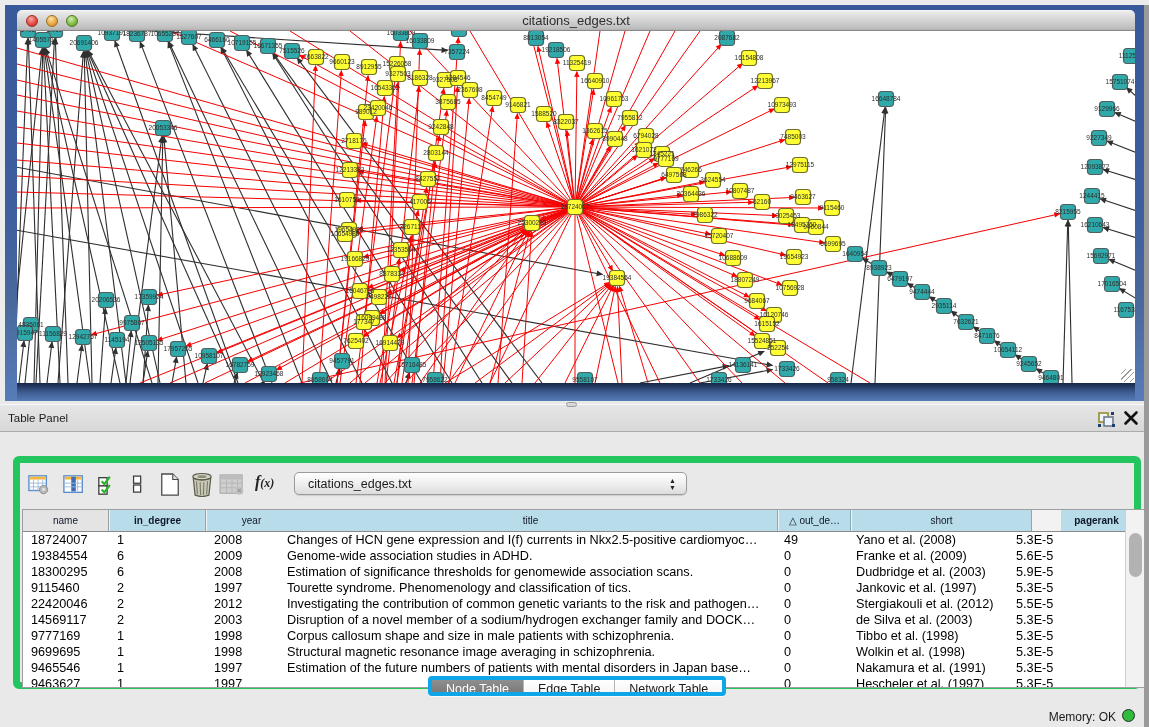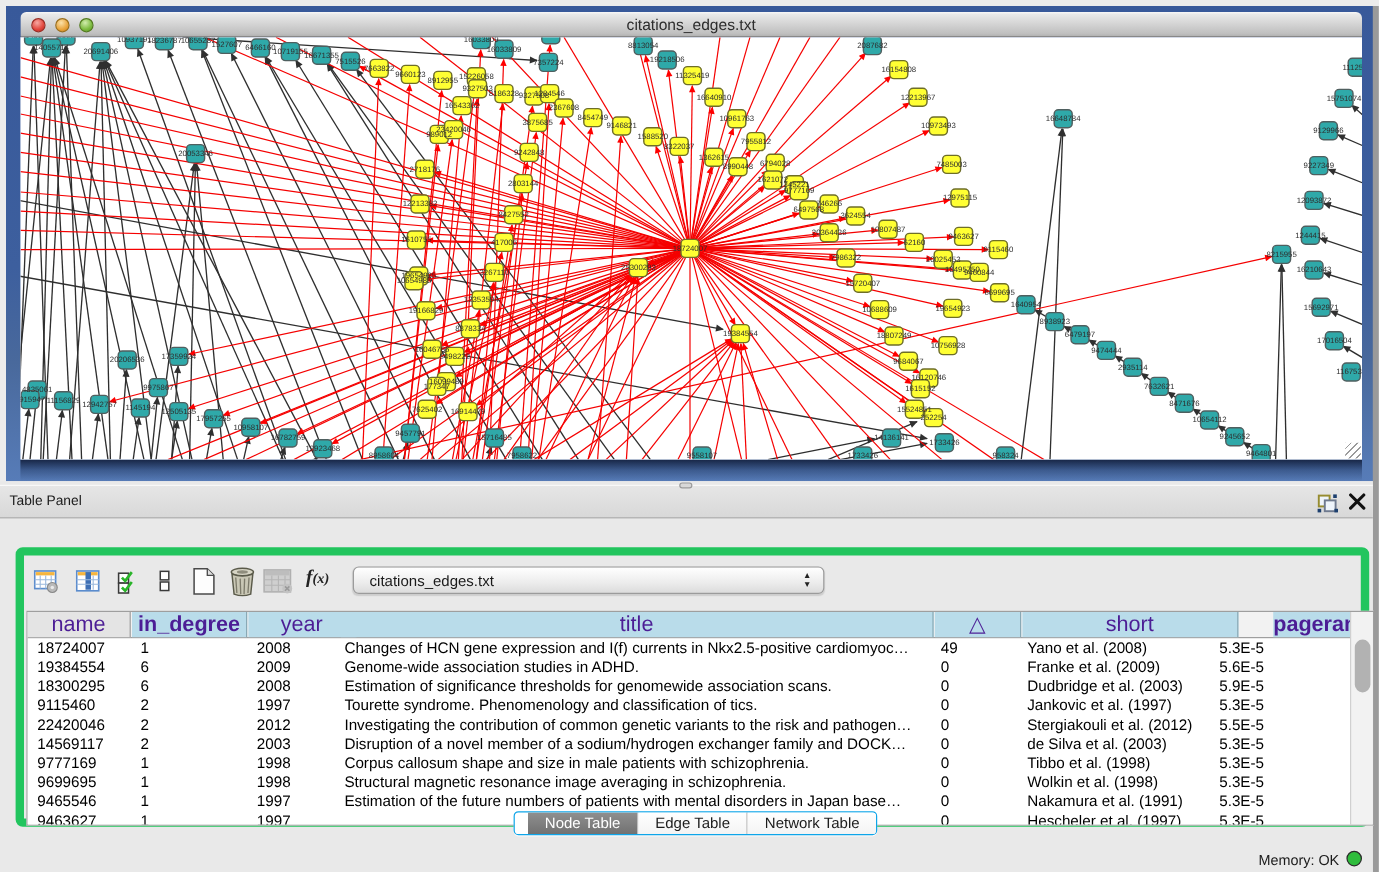--- a/index.html
+++ b/index.html
@@ -31,41 +31,41 @@
 #toolbar{position:absolute;left:0px;top:8px;height:28px;width:1124px;}
 #combo{position:absolute;left:274px;top:1px;width:393px;height:23px;border:1px solid #9b9b9b;
   border-radius:5px;background:linear-gradient(180deg,#ffffff,#ececec 60%,#dcdcdc);
   box-shadow:0 1px 1px rgba(0,0,0,0.12);}
 #combo .txt{position:absolute;left:13px;top:4px;font-size:12.5px;color:#1a1a1a;}
 #combo .arr{position:absolute;right:10px;top:4px;font-size:7px;color:#222;line-height:7px;}
 #tblwrap{position:absolute;left:2px;top:46px;width:1123px;height:179px;background:#fff;
   border:1px solid #9e9e9e;overflow:hidden;}
 #thead{position:absolute;left:0;top:0;width:1102px;height:21px;background:#f2f2f2;border-bottom:1px solid #8a8a8a;box-sizing:content-box;}
 #thead .h{position:absolute;top:0;height:21px;background:#b9dcea;border-right:1px solid #89a9b5;
-  font-size:18px;color:#4c1d95;text-align:center;line-height:21px;}
+  font-size:10px;color:#0f172a;text-align:center;line-height:21px;}
 #thead .h0{background:#e4e4e4;border-right:1px solid #9e9e9e;}
 #tbody{position:absolute;left:0;top:22px;width:1102px;height:160px;background:#fff;}
 .tr{position:relative;width:1102px;height:16px;}
 .c{position:absolute;top:0;height:16px;font-size:12.7px;color:#000;line-height:16px;
   white-space:nowrap;overflow:hidden;}
 .c0{left:8px;width:78px;}
 .c1{left:94px;width:88px;}
 .c2{left:191px;width:68px;}
 .c3{left:264px;width:490px;}
 .c4{left:761px;width:66px;}
 .c5{left:833px;width:155px;}
 .c6{left:993px;width:95px;}
 #vsb{position:absolute;left:1102px;top:0;width:20px;height:179px;background:#f2f2f2;
   border-left:1px solid #d0d0d0;}
 #vsb .thumb{position:absolute;left:3px;top:23px;width:13px;height:44px;background:#b2b2b2;
   border-radius:7px;}
 
 #tabs{position:absolute;left:428px;top:275px;height:20px;display:flex;
-  border:1px solid #0ea5e9;border-radius:4px;overflow:hidden;background:#fff;
-  box-shadow:0 1px 0 rgba(255,255,255,0.7);padding-left:11px;}
+  border:4px solid #0ea5e9;border-radius:4px;overflow:hidden;background:#fff;
+  box-shadow:0 1px 0 rgba(255,255,255,0.7);}
 .tab{height:20px;line-height:19px;font-size:12.5px;color:#1c1c1c;padding:0 14px;
   background:linear-gradient(180deg,#ffffff,#f2f2f2);border-right:1px solid #b5b5b5;}
 .tab.sel{background:linear-gradient(180deg,#8f8f8f,#6e6e6e);color:#fff;}
 #mem{position:absolute;right:28px;top:309px;font-size:12px;color:#1a1a1a;}
 #memdot{position:absolute;right:9px;top:308px;width:13px;height:13px;border-radius:50%;
   background:#2fbc3c;border:1.5px solid #2a2a2a;}
 #notch{position:absolute;left:566px;top:-3px;width:11px;height:5px;border-radius:3px;
   background:#d8d8d8;border:1px solid #9a9a9a;}
 .icon{position:absolute;top:0;}
 </style></head>

